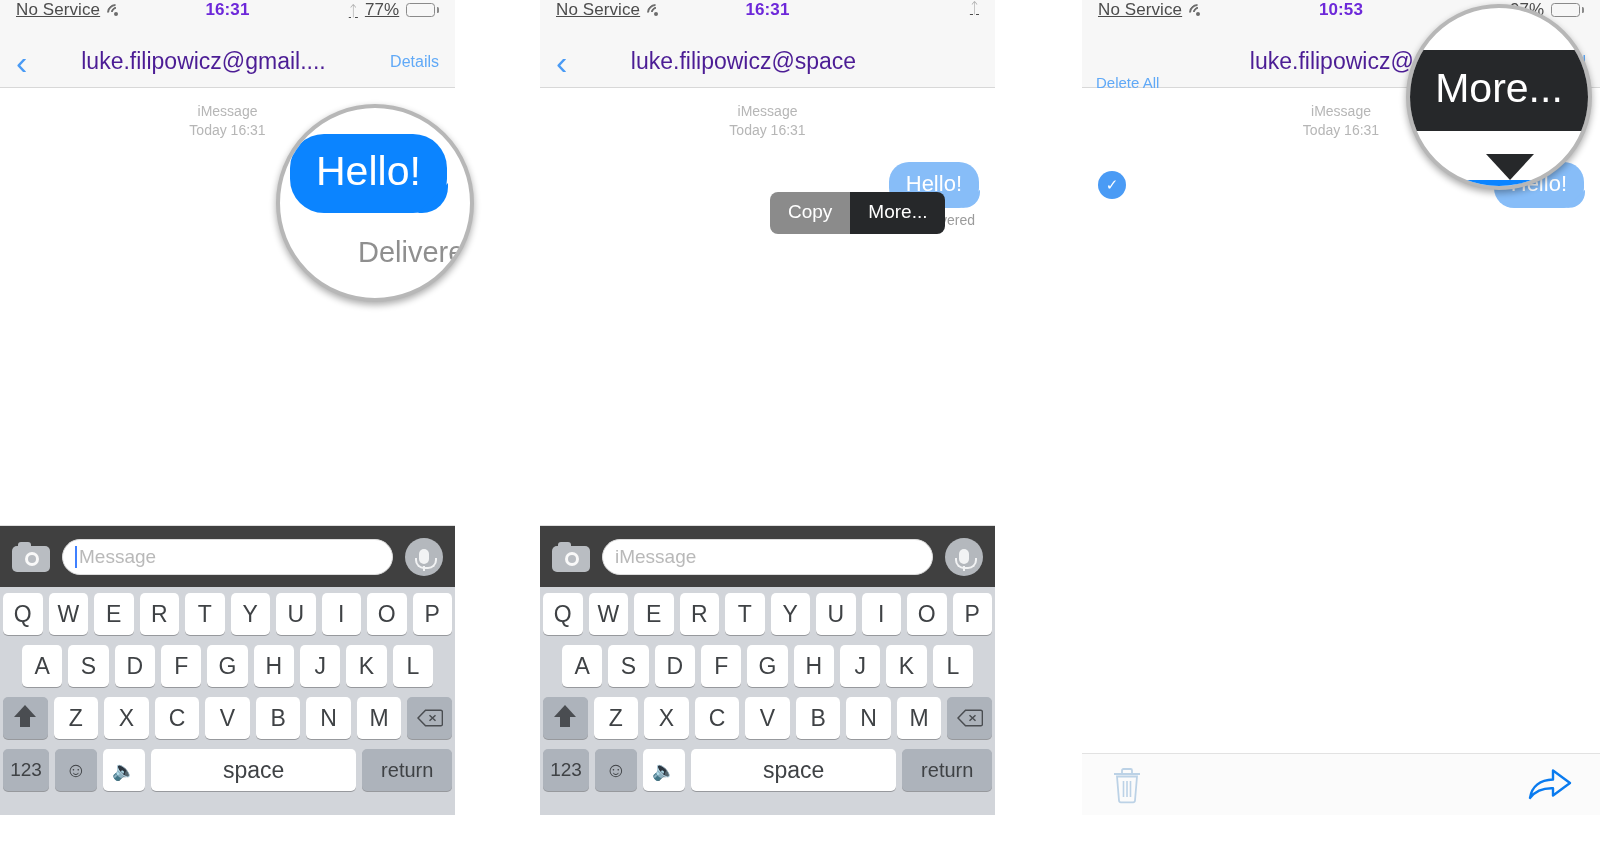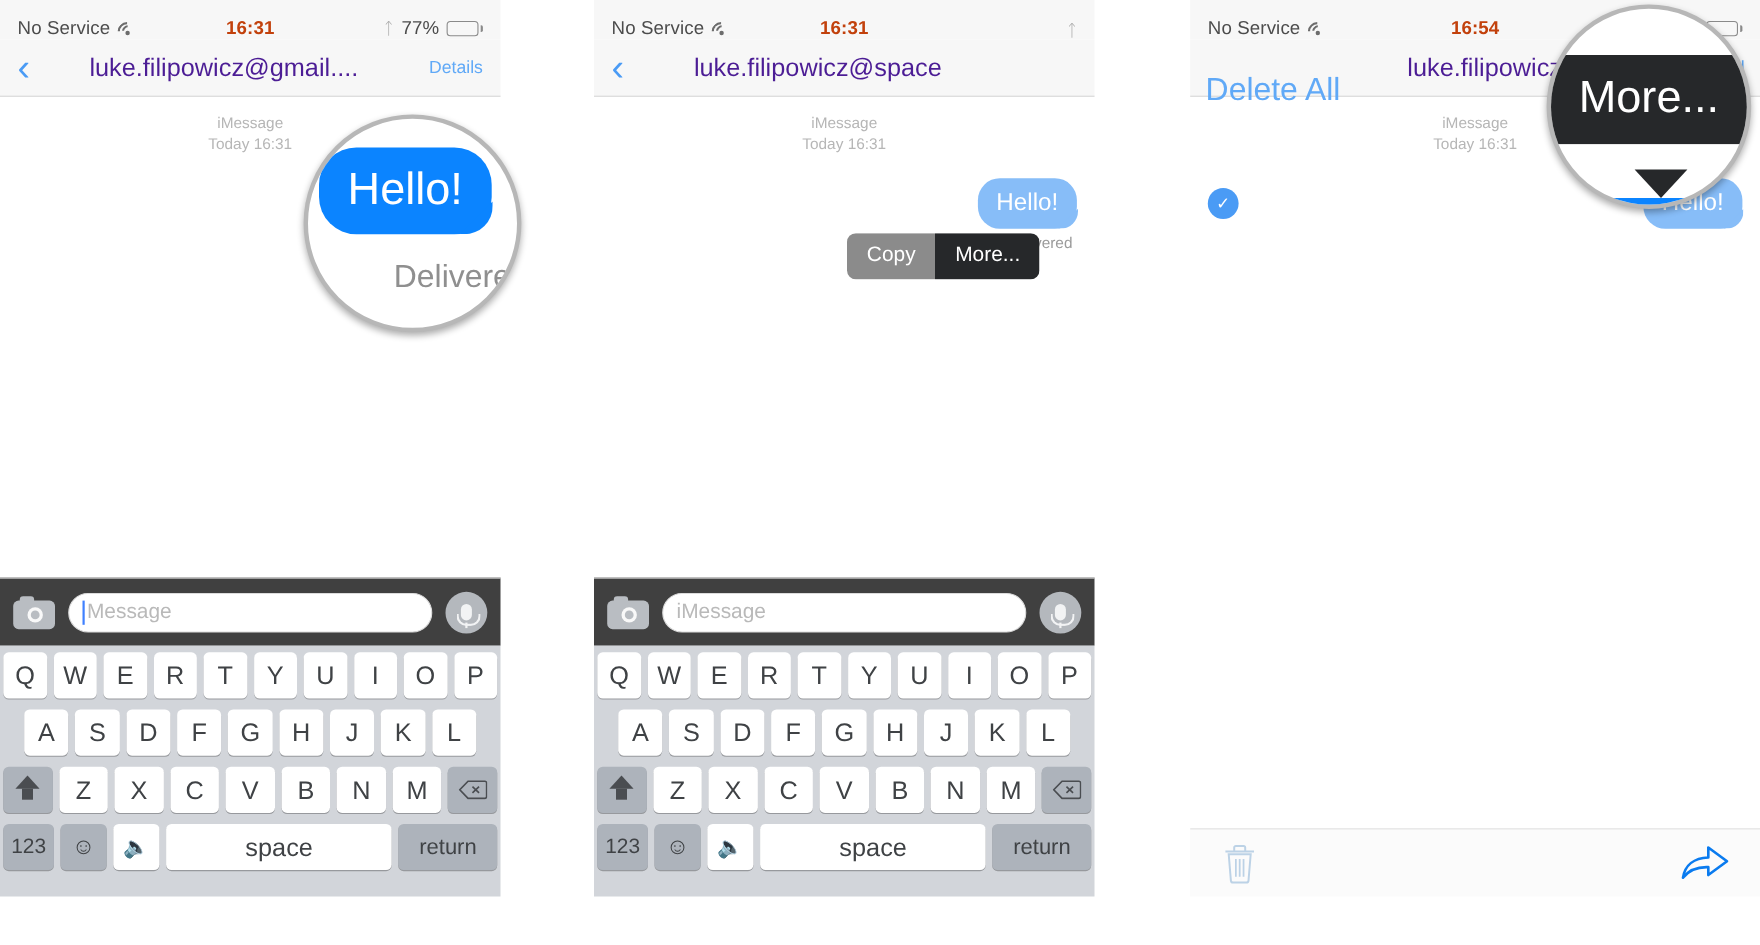--- a/index.html
+++ b/index.html
@@ -18,29 +18,30 @@
   .panel.p1{ left:0;    width:455px; height:815px; }
   .panel.p2{ left:540px; width:455px; height:815px; }
   .panel.p3{ left:1082px; width:518px; height:815px; }
 
   
   .statusbar{
     position:relative;
     height:36px;
     background:#f7f7f7;
     display:flex;
-    align-items:flex-end;
+    align-items:flex-start;
     padding:0 16px;
     font-size:17px;
     color:#4c4c4c;
     letter-spacing:0.1px;
+    text-decoration:underline;
   }
   .sb-left{ display:flex; align-items:center; gap:7px; }
   .sb-center{ position:absolute; left:0; right:0; text-align:center;
-              font-weight:bold; font-size:17px; color:#c2410c; pointer-events:none;}
+              font-weight:bold; font-size:17px; color:#6d28d9; pointer-events:none;}
   .sb-right{ margin-left:auto; display:flex; align-items:center; gap:7px; z-index:2;}
   .wifi-icon{ display:inline-block; width:17px; height:13px; position:relative; }
   .wifi-icon i{ position:absolute; border:2.2px solid #6d6d6d; border-bottom-color:transparent;
                 border-left-color:transparent; border-right-color:transparent; border-radius:50%; }
   .wifi-icon i:nth-child(1){ width:17px;height:17px; left:0; top:0; transform:rotate(-45deg);}
   .wifi-icon i:nth-child(2){ width:10px;height:10px; left:3.5px; top:3.5px; transform:rotate(-45deg);}
   .wifi-icon i:nth-child(3){ width:4px;height:4px; left:6.5px; top:8px; background:#6d6d6d;
                 border-radius:50%; border:none;}
   .bt-icon{ font-size:15px; color:#a9a9a9; line-height:1; }
   .batt{ display:flex; align-items:center; }
@@ -53,21 +54,21 @@
     position:relative; height:52px; background:#f7f7f7;
     border-bottom:1px solid #d8d8d8;
     display:flex; align-items:center; padding:0 16px;
   }
   .nav-back{ color:#4a9bf5; font-size:34px; line-height:1; font-weight:300;
              width:30px; text-align:left; }
   .nav-title{ position:absolute; left:52px; right:100px; text-align:center;
               font-size:23px; color:#4c1d95; font-weight:500; white-space:nowrap;
               overflow:hidden; }
   .nav-right{ margin-left:auto; color:#60a9f7; font-size:16px; }
-  .nav-left-btn{ color:#60a9f7; font-size:29px; white-space:nowrap;margin-top:41px; }
+  .nav-left-btn{ color:#60a9f7; font-size:15px; white-space:nowrap;margin-top:41px; }
   .navbar.edit{ padding:0 14px; justify-content:space-between; }
   .navbar.edit .nav-title{ position:static; flex:1; text-align:center; left:auto;right:auto;
                            padding:0 8px; font-size:23px; }
 
   
   .convo{ position:relative; background:#fff; }
   .panel.p1 .convo, .panel.p2 .convo{ height:320px; }
   .panel.p3 .convo{ height:600px; }
   .msg-meta{ text-align:center; font-size:14px; color:#b6b6b6; line-height:1.35;
              margin-top:14px; }
@@ -89,21 +90,21 @@
   }
   .delivered{ text-align:right; font-size:14px; color:#9b9b9b; padding:4px 20px 0; }
   .sel-check{
     width:28px;height:28px;border-radius:50%;background:#4a9bf5;
     display:flex;align-items:center;justify-content:center;color:#fff;font-size:15px;
     flex:0 0 auto;
   }
 
   
   .action-menu{ position:absolute; left:230px; top:90px; display:flex;
-                border-radius:8px; overflow:hidden; z-index:3;margin-top:20px; }
+                border-radius:8px; overflow:hidden; z-index:3; }
   .action-menu .item{
     background:#8b8b8b; color:#fff; font-size:19px;
     padding:9px 18px 11px;
   }
   .action-menu .item.more{ background:#26282a; }
 
   
   .composer{
     position:absolute; left:0; right:0; bottom:0;
   }
@@ -469,21 +470,21 @@
 
     <div class="statusbar">
       <div class="sb-left">
         <span>No Service</span>
         <span class="wifi-icon">
             <i></i>
             <i></i>
             <i></i>
           </span>
       </div>
-      <div class="sb-center">16:54</div>
+      <div class="sb-center">10:53</div>
       <div class="sb-right">
         <span class="bt-icon">ᛏ</span>
         <span>97%</span>
         <span class="batt">
           <span class="batt-body"><span class="batt-fill" style="width:97%"></span></span>
           <span class="batt-cap"></span>
         </span>
       </div>
     </div>
 

